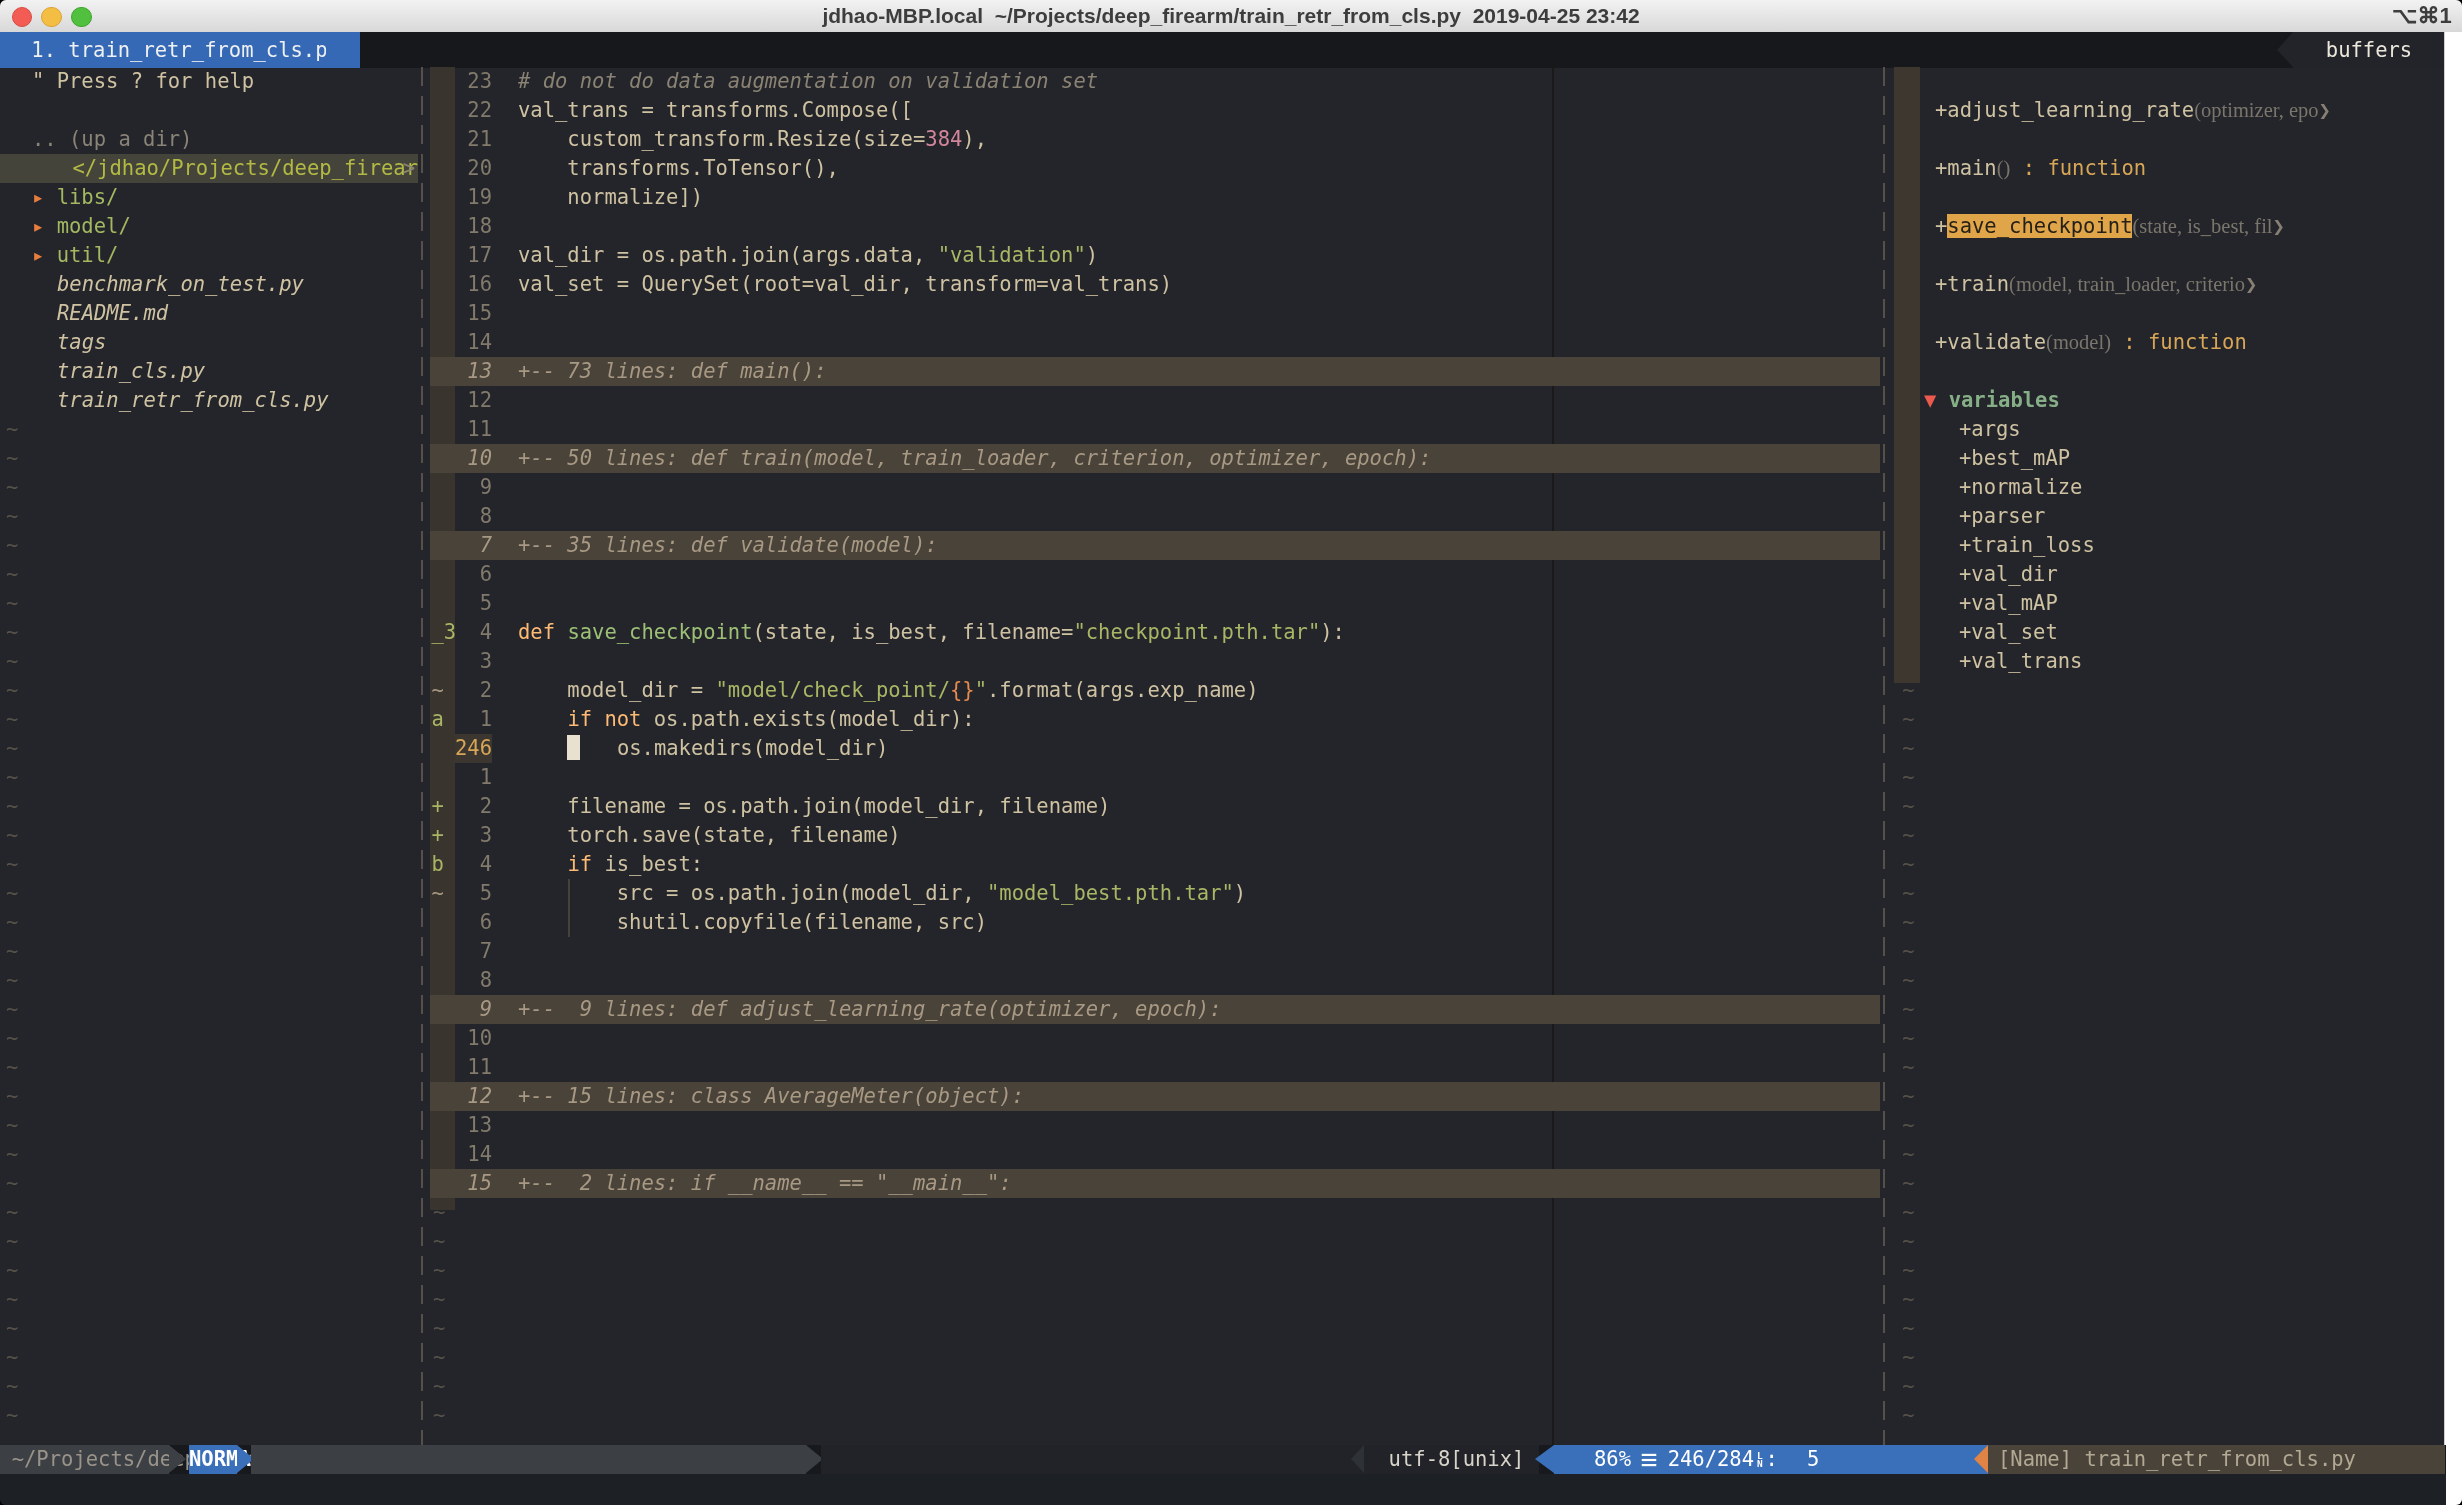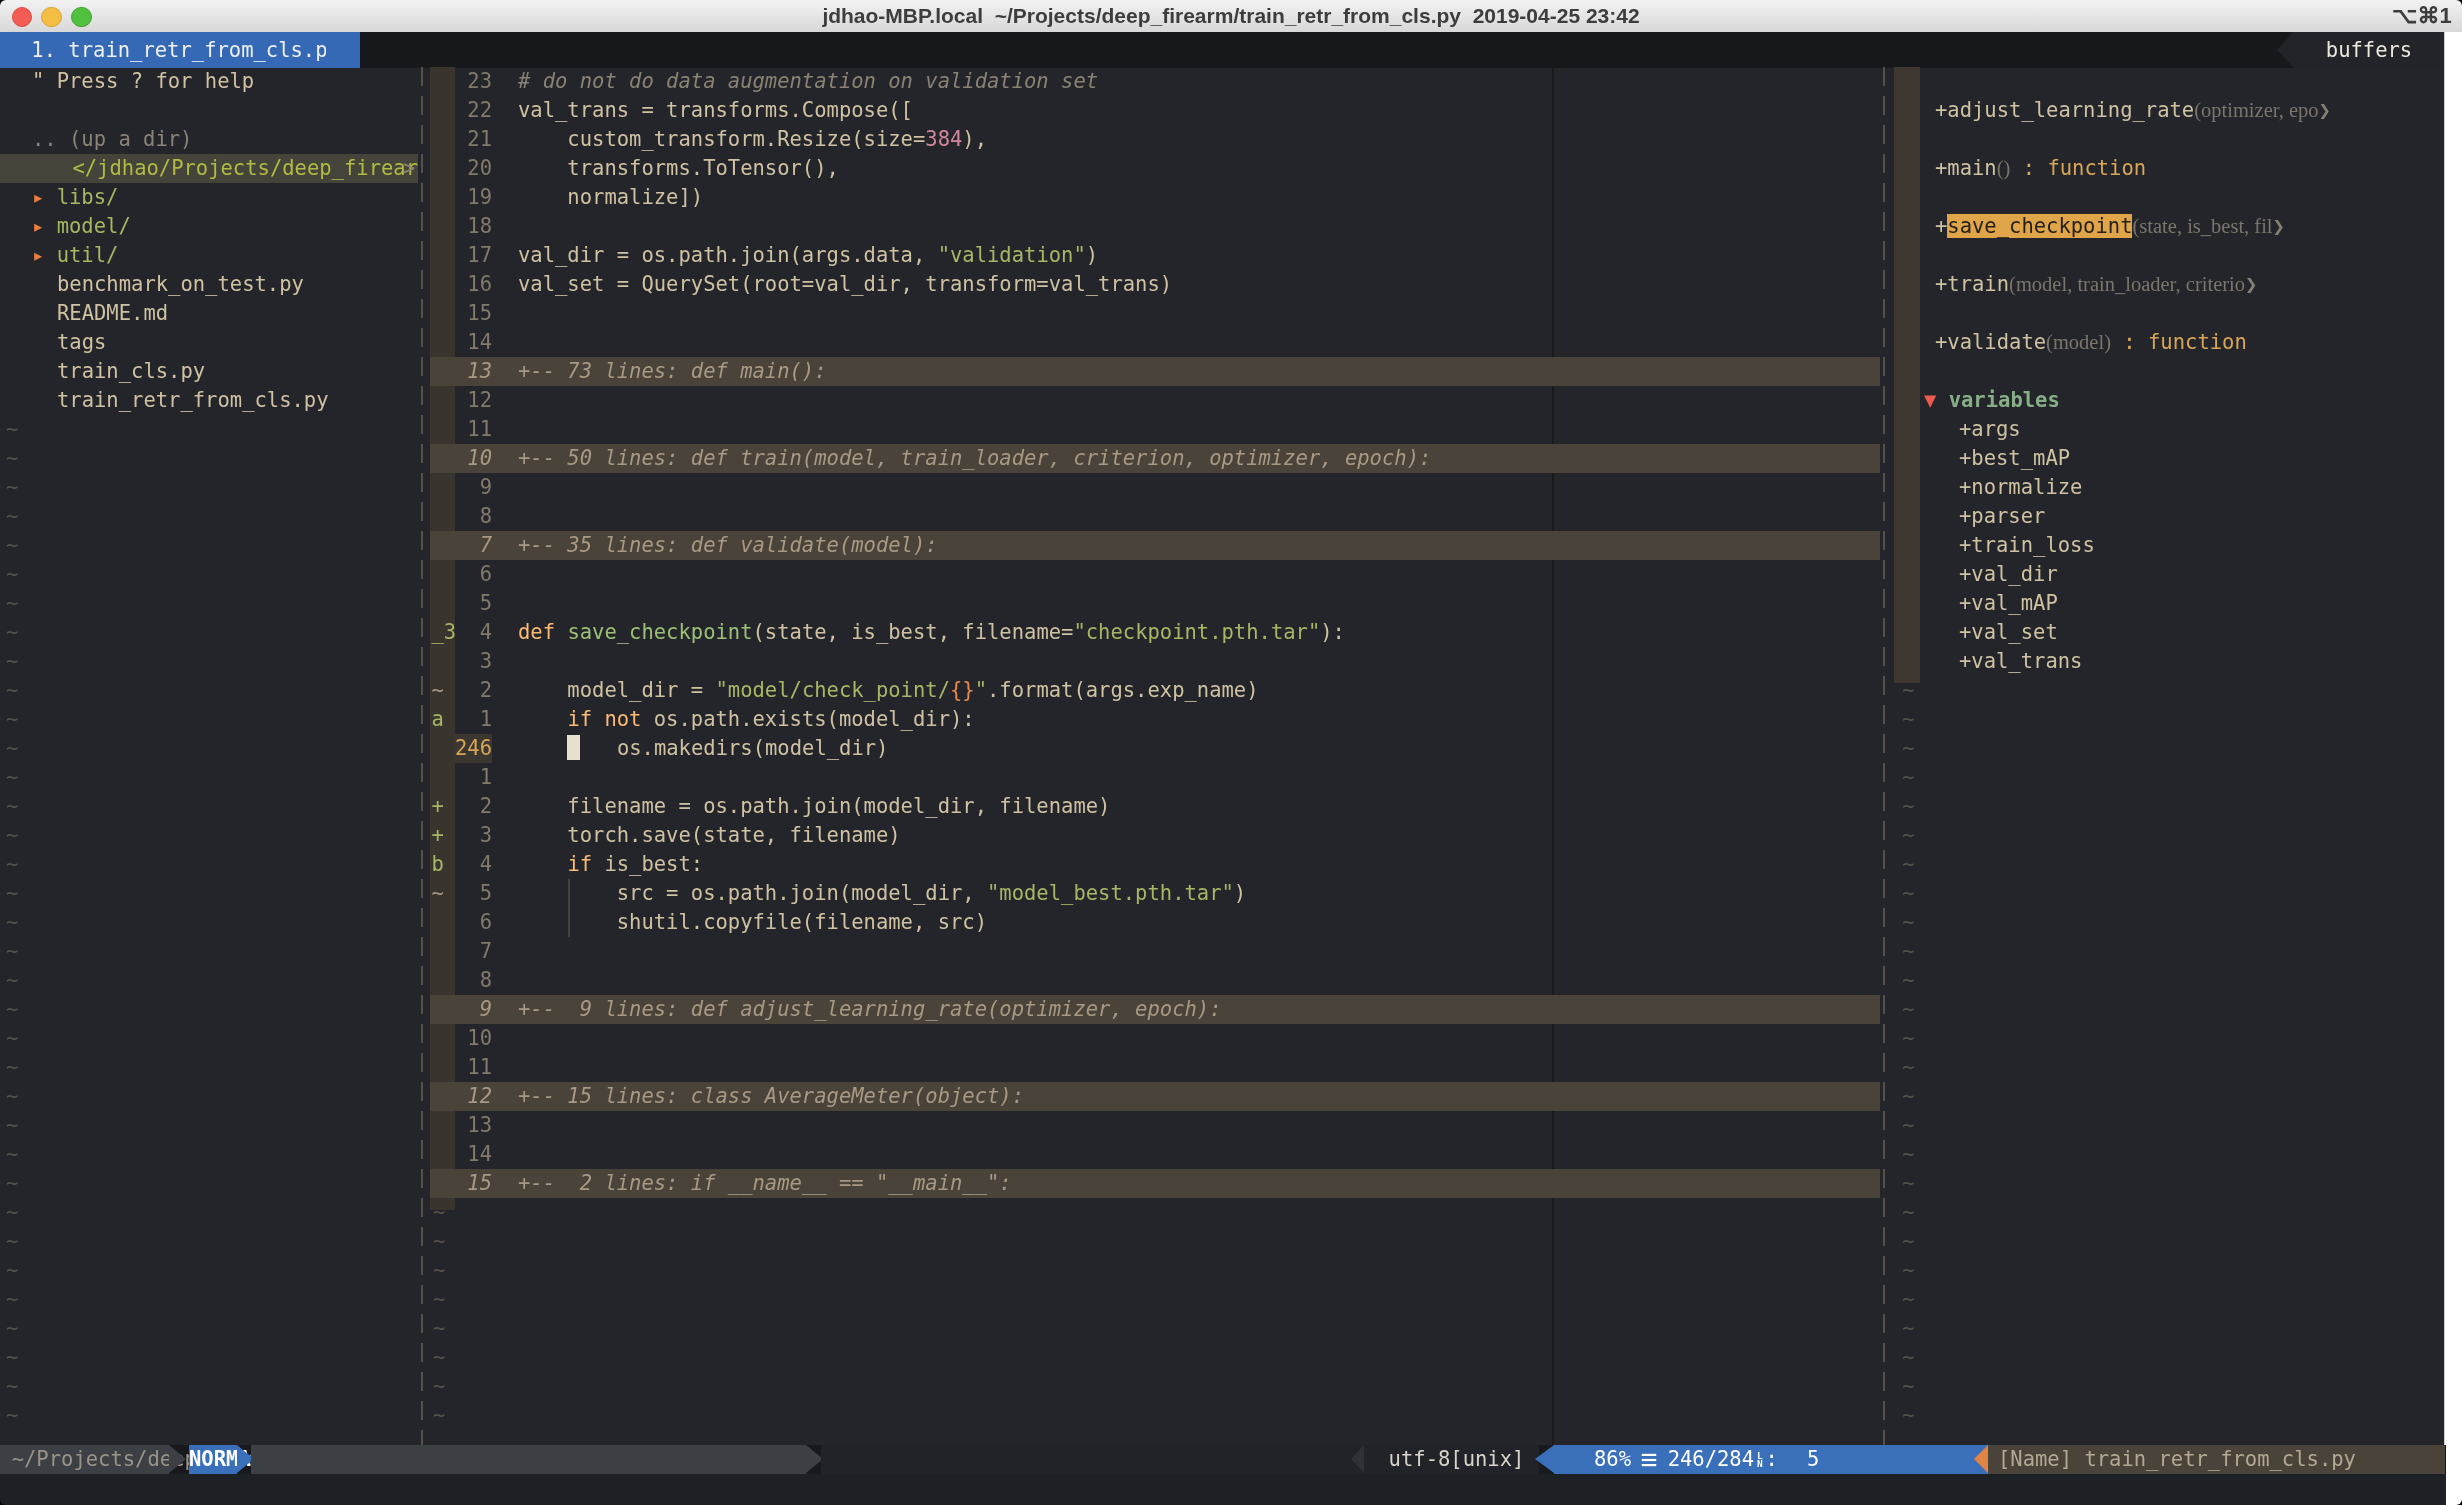--- a/index.html
+++ b/index.html
@@ -32,21 +32,21 @@
   
   .row{height:29px;line-height:29px;white-space:pre;}
   
   .nerdtree{position:absolute;left:0;top:67px;width:418px;height:1378px;color:#cfc2a2;}
   .nt-help{padding-left:32px;color:#cfc2a2;}
   .nt-updir{padding-left:32px;color:#8a8377;}
   .nt-path{background:#45443b;color:#b3ba43;padding-left:29px;position:relative;text-align:right;}
   .nt-path .trunc{position:absolute;right:2.9px;color:#8a8377;}
   .nt-dir{padding-left:32px;color:#a3b861;}
   .nt-dir .arr{color:#e87d3e;}
-  .nt-file{padding-left:57px;color:#cfc2a2;}
+  .nt-file{padding-left:57px;color:#cfc2a2;font-style:italic;}
   .nt-tilde{padding-left:5.9px;color:#57534a;}
   
   .vsep{position:absolute;top:67px;width:2.2px;height:1378px;
     background:repeating-linear-gradient(#56504a 0 19px,transparent 19px 29px);}
   
   .codewin{position:absolute;left:430px;top:67px;width:1450px;height:1378px;}
   .signstrip{position:absolute;left:0;top:0;width:25px;height:1143px;background:#39342d;}
   .colorcol{position:absolute;left:1122px;top:0;width:2.2px;height:1378px;background:#1b1a18;}
   .crow{position:relative;height:29px;line-height:29px;white-space:pre;}
   .crow .sign{position:absolute;left:1.5px;width:23.5px;color:#a9b665;}

